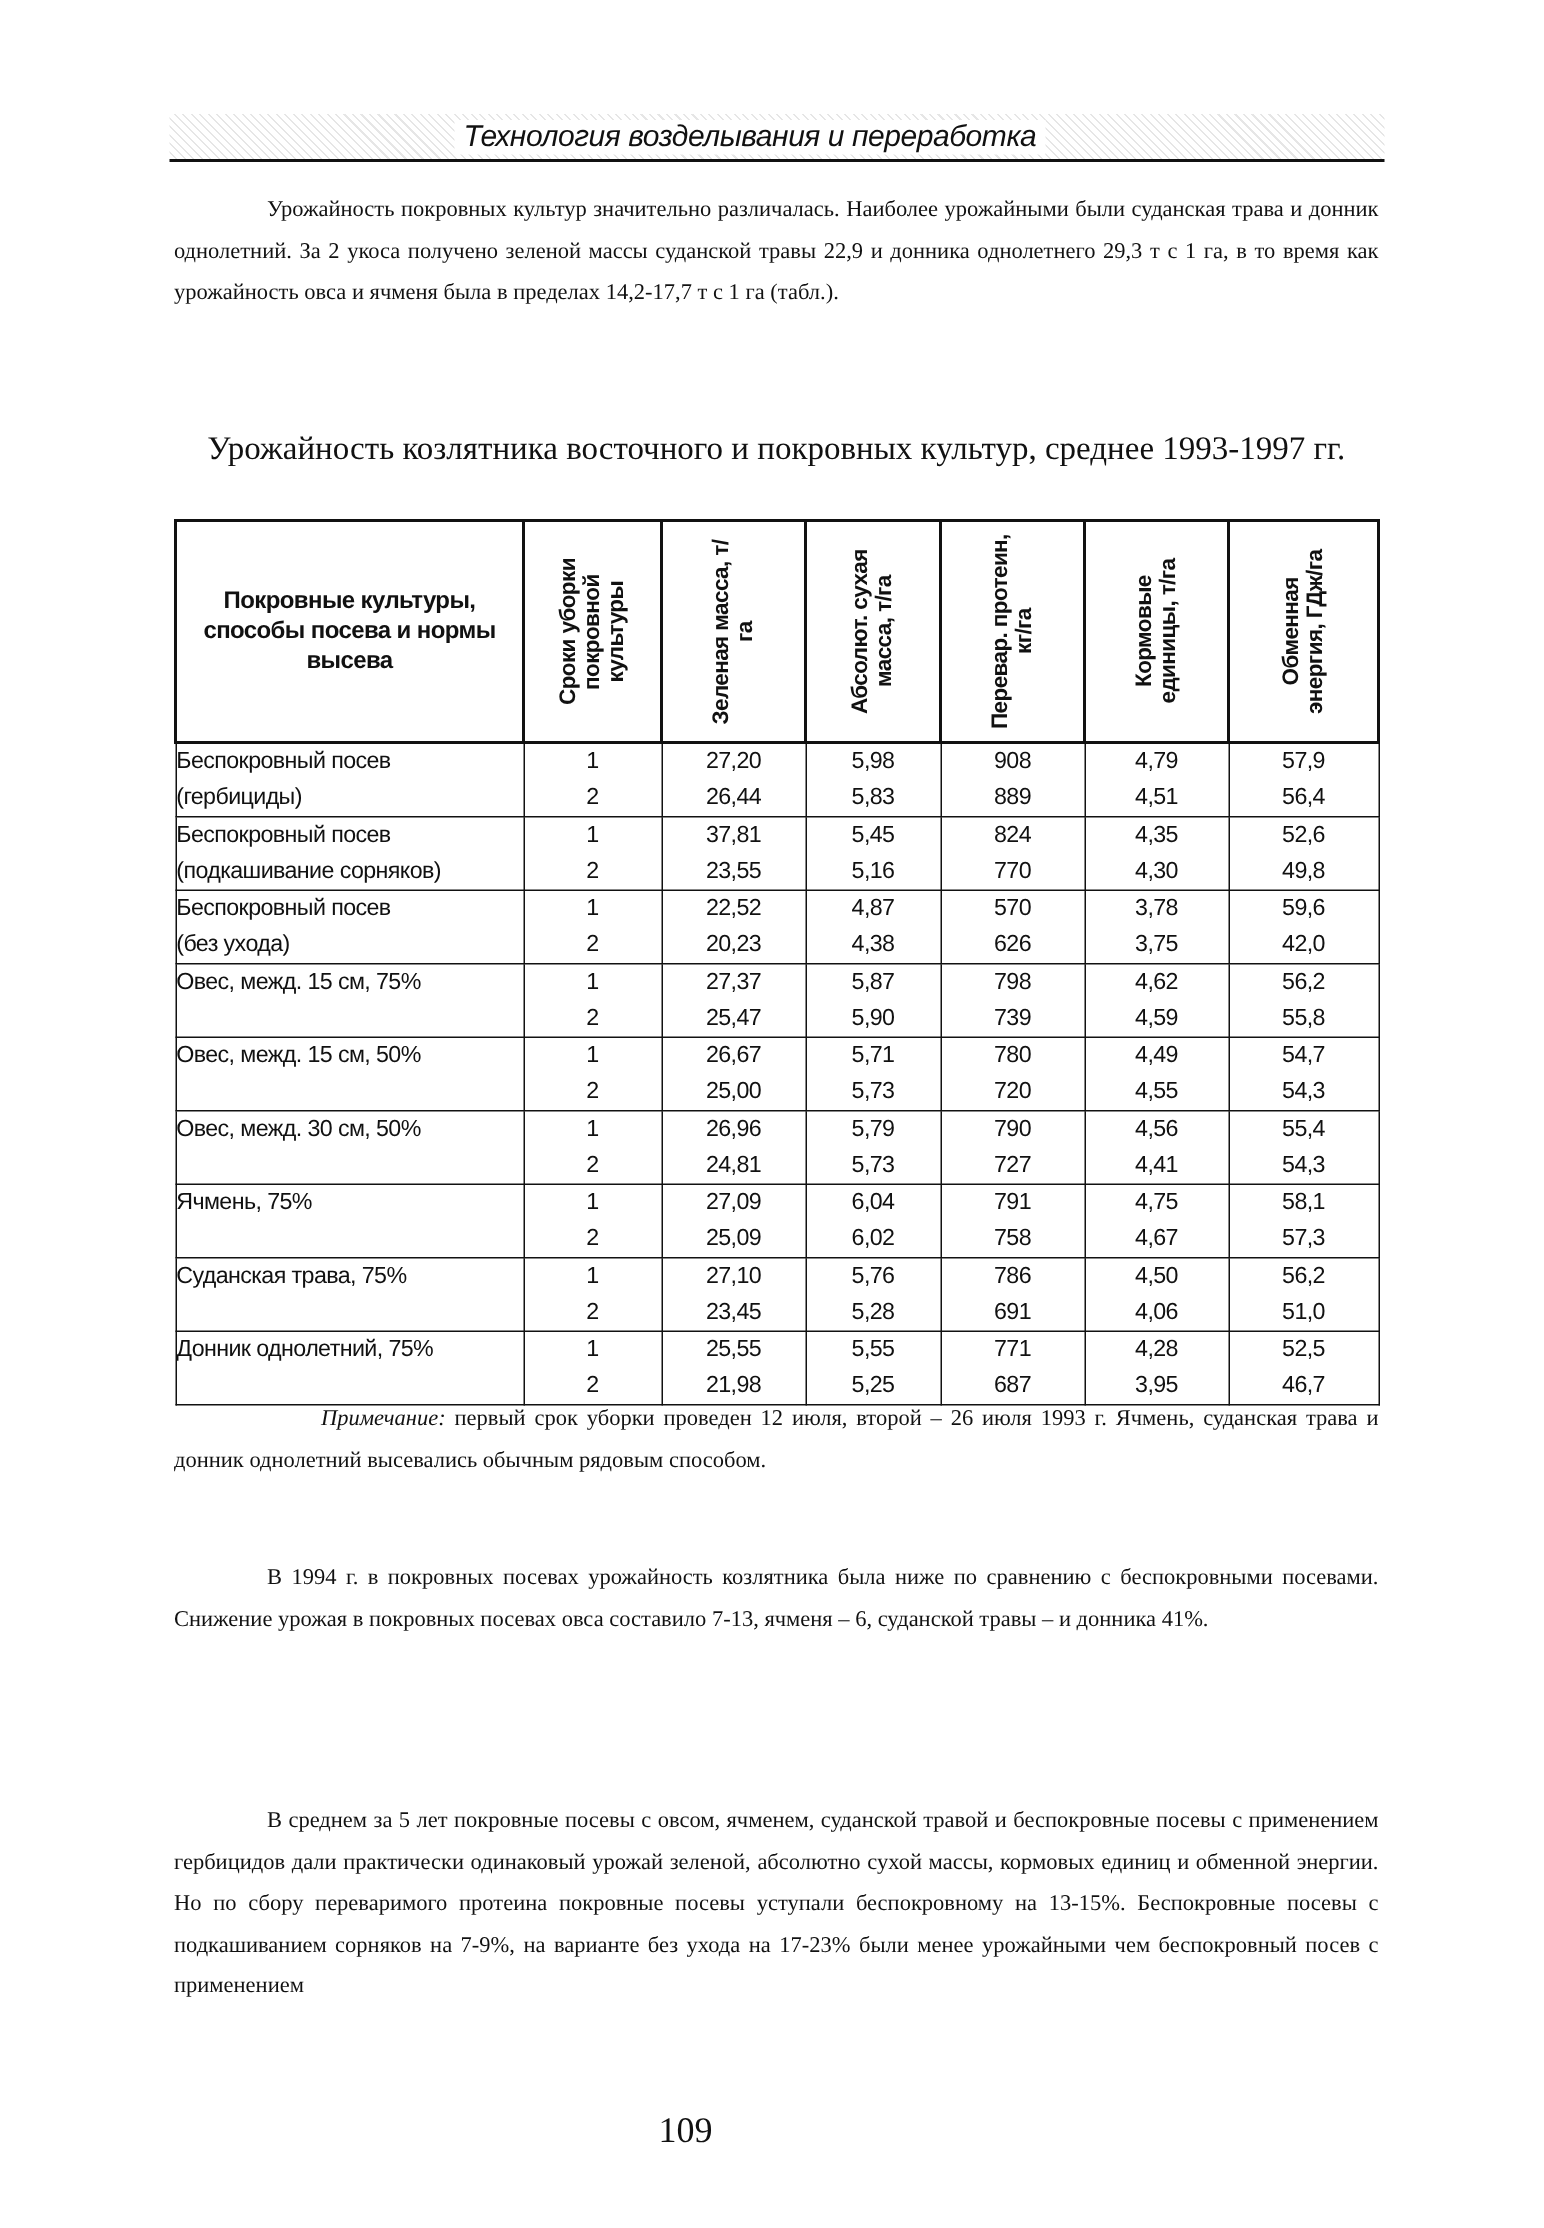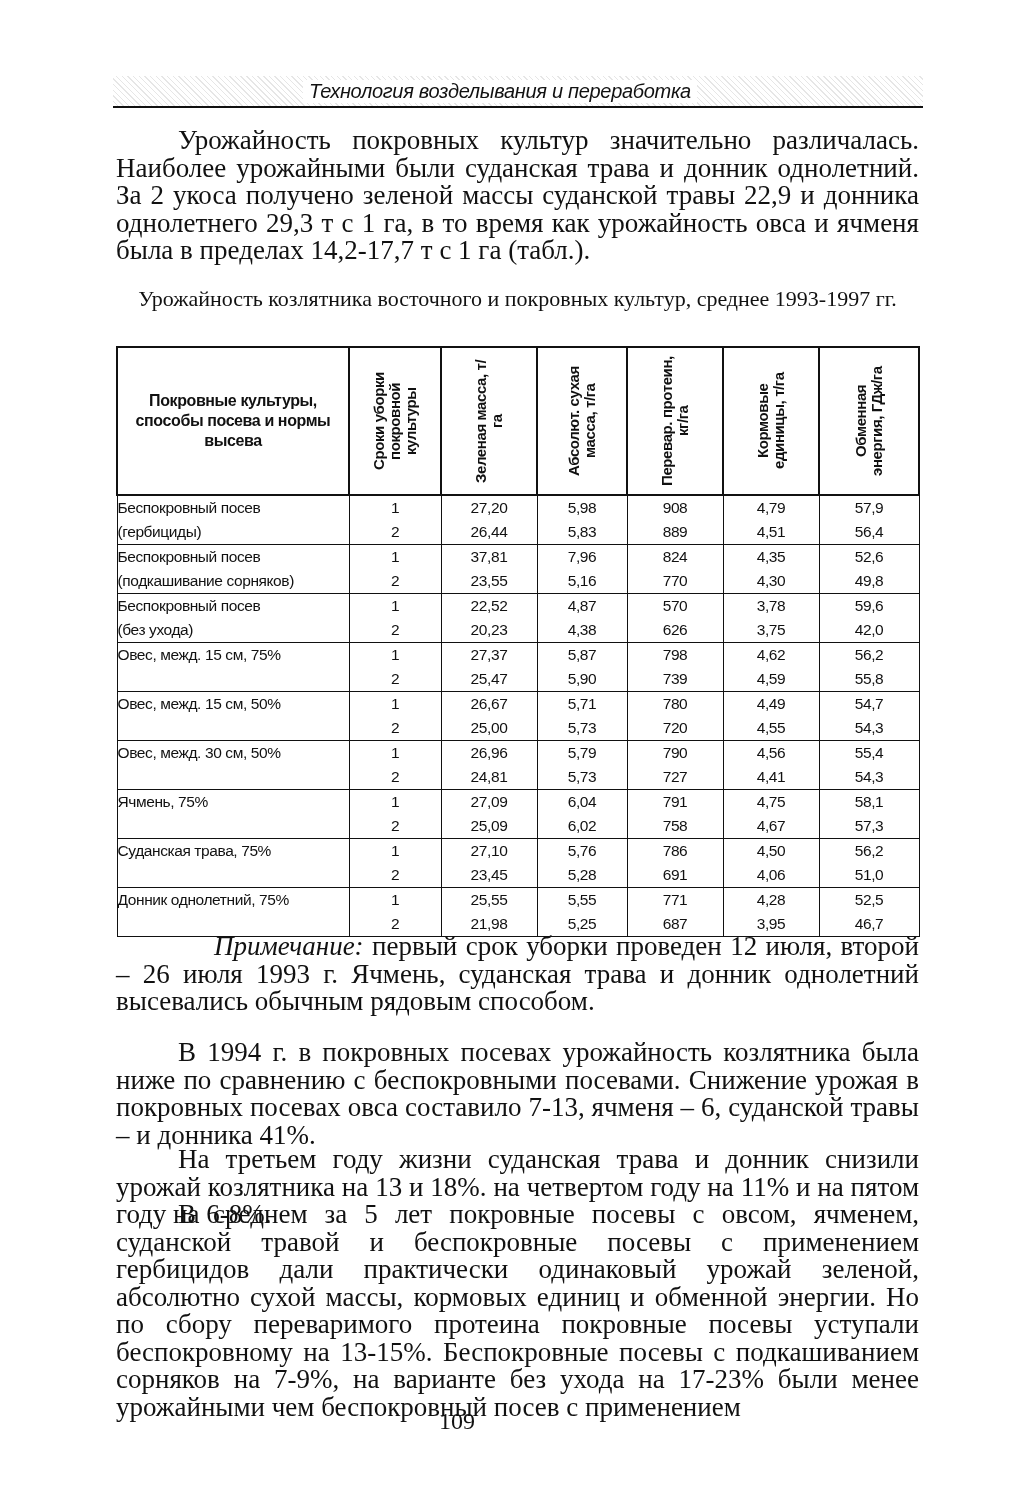--- a/index.html
+++ b/index.html
@@ -10,21 +10,21 @@
       border-bottom: 2px solid #111;
       background: repeating-linear-gradient(45deg, #fff 0 3px, #e6e6e6 3px 4px);
     }
     .running-head span {
       position: absolute; left: 190px; top: 4px; padding: 0 6px;
       font-family: "Liberation Sans", sans-serif; font-style: italic; font-size: 20px;
       background: #fff; letter-spacing: -0.3px;
     }
     .para {
       position: absolute; left: 116px; width: 803px;
-      font-family: "Liberation Serif", serif; font-size: 27px; line-height: 27.5px;
+      font-family: "Liberation Serif", serif; font-size: 15px; line-height: 27.5px;
       text-align: justify; text-indent: 62px; margin: 0;
     }
     .caption {
       position: absolute; left: 116px; top: 285px; width: 803px; margin: 0;
       font-family: "Liberation Serif", serif; font-size: 22px; line-height: 27px; text-align: center;
     }
     table.data {
       position: absolute; left: 116px; top: 346px; width: 802px;
       border-collapse: collapse; table-layout: fixed;
       font-family: "Liberation Sans", sans-serif; font-size: 15.5px; letter-spacing: -0.4px;
@@ -130,21 +130,21 @@
           </td>
           <td class="num">
             <span class="line">1</span>
             <span class="line">2</span>
           </td>
           <td class="num">
             <span class="line">37,81</span>
             <span class="line">23,55</span>
           </td>
           <td class="num">
-            <span class="line">7,96</span>
+            <span class="line">5,45</span>
             <span class="line">5,16</span>
           </td>
           <td class="num">
             <span class="line">824</span>
             <span class="line">770</span>
           </td>
           <td class="num">
             <span class="line">4,35</span>
             <span class="line">4,30</span>
           </td>
@@ -363,18 +363,17 @@
             <span class="line">46,7</span>
           </td>
         </tr>
       </tbody>
   </table>
 
   <p class="para" style="top:933px;"><span class="footnote-label">Примечание:</span><span> первый срок уборки проведен 12 июля, второй – 26 июля 1993 г. Ячмень, суданская трава и донник однолетний высевались обычным рядовым способом.</span></p>
 
   <p class="para" style="top:1039px;">В 1994 г. в покровных посевах урожайность козлятника была ниже по сравнению с беспокровными посевами. Снижение урожая в покровных посевах овса составило 7-13, ячменя – 6, суданской травы – и донника 41%.</p>
 
-  <p class="para" style="top:1146px;">На третьем году жизни суданская трава и донник снизили урожай козлятника на 13 и 18%. на четвертом году на 11% и на пятом году на 6-8%.</p>
 
   <p class="para" style="top:1201px;">В среднем за 5 лет покровные посевы с овсом, ячменем, суданской травой и беспокровные посевы с применением гербицидов дали практически одинаковый урожай зеленой, абсолютно сухой массы, кормовых единиц и обменной энергии. Но по сбору переваримого протеина покровные посевы уступали беспокровному на 13-15%. Беспокровные посевы с подкашиванием сорняков на 7-9%, на варианте без ухода на 17-23% были менее урожайными чем беспокровный посев с применением</p>
 
   <div class="page-number">109</div>
 </div>
 
 </body></html>

